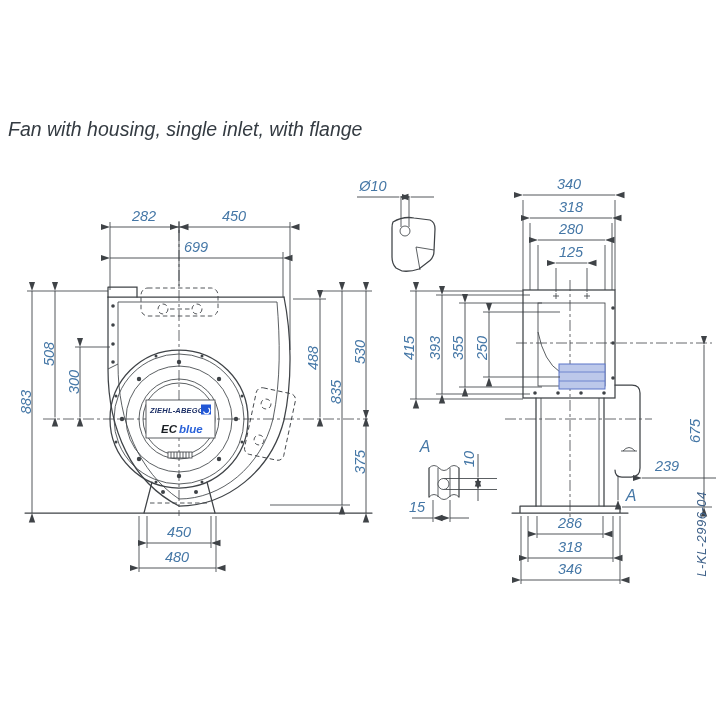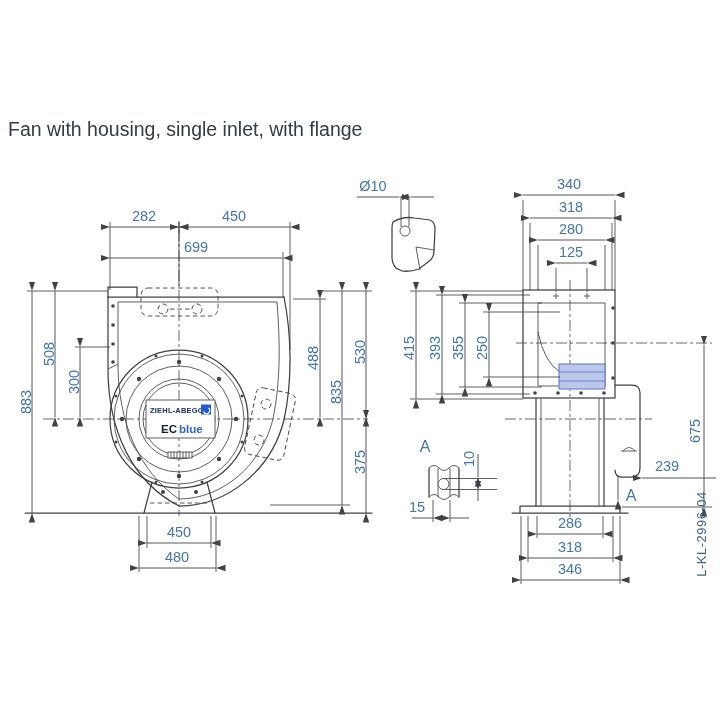--- a/index.html
+++ b/index.html
@@ -1,16 +1,16 @@
 <!DOCTYPE html>
 <html><head>
 <meta charset="utf-8">
 <style>
   html,body{margin:0;padding:0;background:#fff;}
-  .stage{position:relative;width:720px;height:720px;background:#fff;overflow:hidden;}
+  .stage{position:relative;width:720px;height:720px;background:#fff;overflow:hidden;font-style:italic;}
   svg{position:absolute;left:0;top:0;}
   text{font-family:"Liberation Sans",sans-serif;}
   .ln{stroke:#3f4347;stroke-width:1.25;fill:none;stroke-linecap:round;}
   .lt{stroke:#3f4347;stroke-width:0.85;fill:none;}
   .dim{stroke:#3f4347;stroke-width:0.9;fill:none;}
   .ctr{stroke:#3f4347;stroke-width:0.8;fill:none;stroke-dasharray:11 3 3 3;}
   .hid{stroke:#3f4347;stroke-width:0.9;fill:none;stroke-dasharray:4.5 3;}
   .dot{fill:#3f4347;stroke:none;}
   .wf{fill:#fff;}
   .dtx{fill:#4577a6;font-size:14.5px;text-anchor:middle;}

